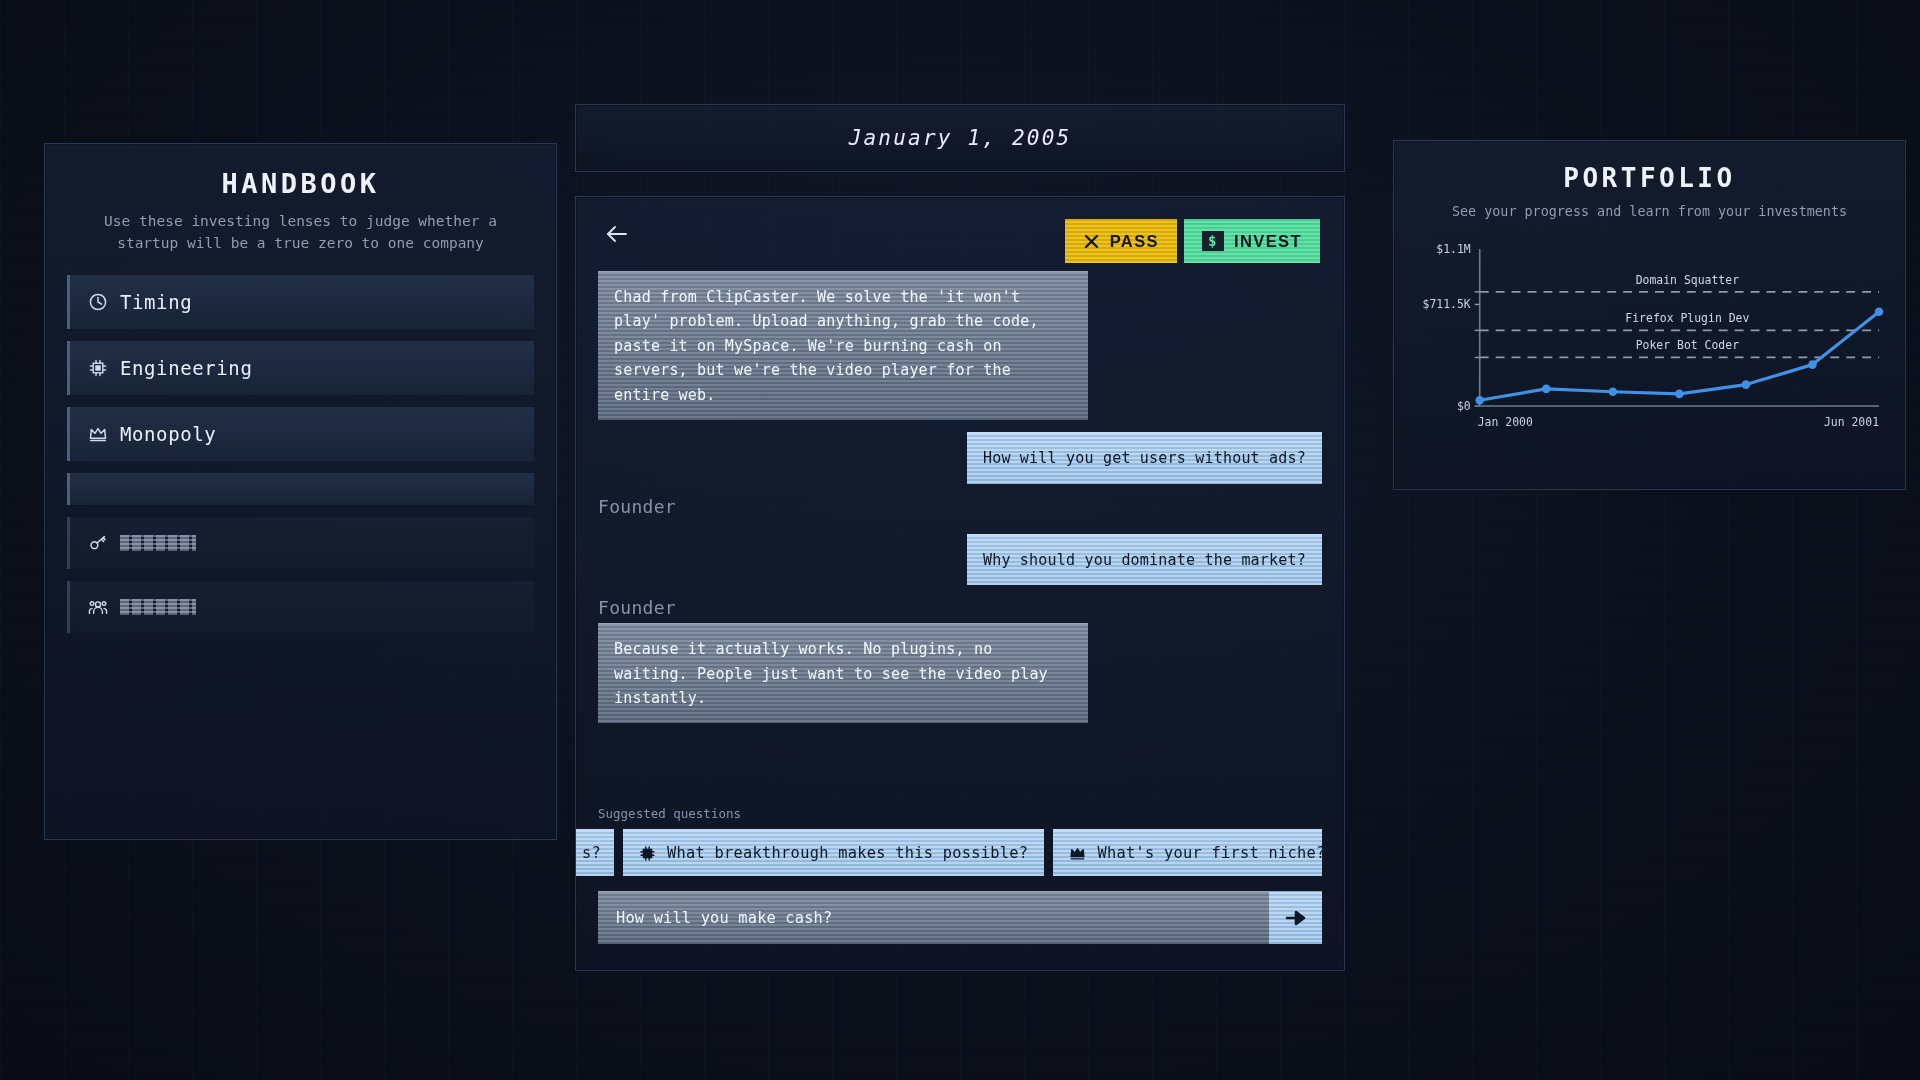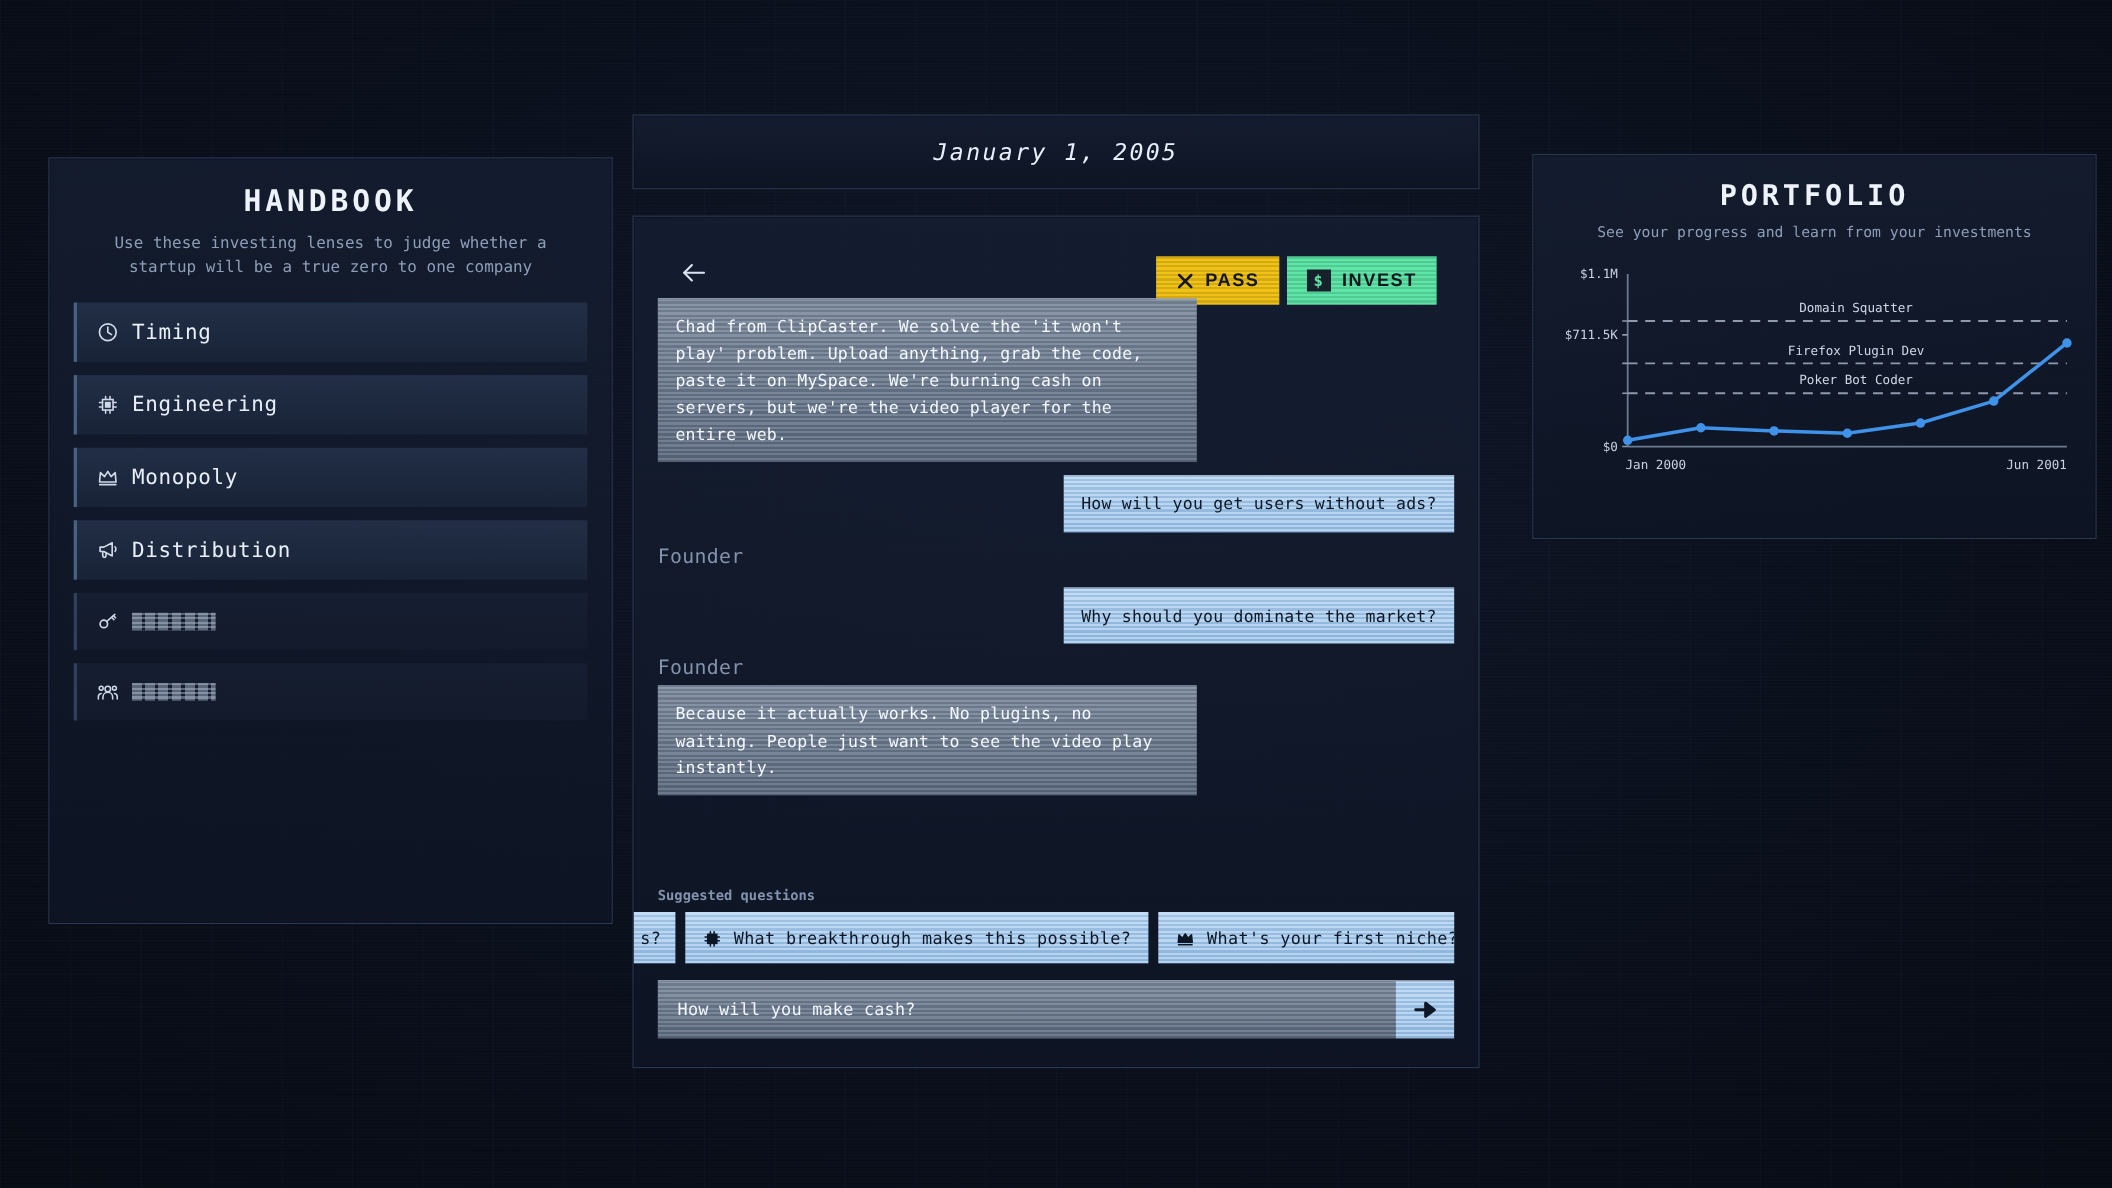--- a/index.html
+++ b/index.html
@@ -105,21 +105,21 @@
     left: 575px; top: 104px; width: 770px; height: 68px;
     display: flex; align-items: center; justify-content: center;
   }
   .date-text {
     font-size: 21px; font-style: italic; letter-spacing: 2.2px;
     color: #e8eefa;
   }
 
   #chatpanel {
     left: 575px; top: 196px; width: 770px; height: 775px;
-    padding: 16px;
+    padding: 2px;
   }
   .chat-top {
     display: flex; align-items: flex-start; justify-content: space-between;
     padding: 20px 22px 0 22px;
     height: 74px;
   }
   .back-btn {
     width: 34px; height: 30px; color: #dbe4f1; cursor: pointer;
     display: flex; align-items: center; justify-content: center;
   }
@@ -185,21 +185,21 @@
   }
   .bubble.user::after {
     background: repeating-linear-gradient(180deg, rgba(255,255,255,0.30) 0px, rgba(255,255,255,0.30) 2px, rgba(0,0,0,0.05) 2px, rgba(0,0,0,0.05) 4px);
   }
 
   
   .bottom {
     position: absolute; left: 0; right: 0; bottom: 0;
     padding: 0 22px 26px 22px;
   }
-  .sug-label { font-size: 12.5px; color: #8493ad; margin-bottom: 8px; font-weight: bold; }
+  .sug-label { font-size: 12.5px; color: #8493ad; margin-bottom: 8px; }
   .sug-row {
     display: flex; gap: 9px; overflow: hidden; margin-bottom: 15px;
     margin-left: -22px; padding-left: 0;
   }
   .chip {
     position: relative;
     flex: 0 0 auto;
     height: 47px;
     display: flex; align-items: center; gap: 11px;
     padding: 0 16px;
@@ -312,30 +312,20 @@
             <span class="hb-icon">
               <svg viewBox="0 0 20 20" fill="none" stroke="currentColor" stroke-width="1.5" stroke-linejoin="round">
                 <path d="M2.5 14.2 L3.3 5.6 L7 9.3 L10 4.6 L13 9.3 L16.7 5.6 L17.5 14.2 Z"></path>
                 <path d="M2.7 16.6h14.6" stroke-linecap="round"></path>
               </svg>
             </span>
             <span class="hb-label">Monopoly</span>
           </div>
         </div>
         <div class="hb-item">
-          <div class="hb-item-head">
-            <span class="hb-icon">
-              <svg viewBox="0 0 20 20" fill="none" stroke="currentColor" stroke-width="1.5" stroke-linejoin="round">
-                <path d="M3 7.4h3.4L14 3.4v12L6.4 11.4H3Z"></path>
-                <path d="M5.4 11.6v3.6a1.5 1.5 0 0 0 3 0v-2.4" stroke-linecap="round"></path>
-                <path d="M16.6 7.2c1 .9 1 3.1 0 4" stroke-linecap="round"></path>
-              </svg>
-            </span>
-            <span class="hb-label">Distribution</span>
-          </div>
         </div>
         <div class="hb-item locked">
           <div class="hb-item-head">
             <span class="hb-icon">
               <svg viewBox="0 0 20 20" fill="none" stroke="currentColor" stroke-width="1.5" stroke-linecap="round" stroke-linejoin="round">
                 <circle cx="6.4" cy="12.2" r="3.4"></circle>
                 <path d="M9 10 L16.4 3.6"></path>
                 <path d="M13.6 6.4 L15.6 8.4"></path>
                 <path d="M15.2 4.8 L17 6.6"></path>
               </svg>

